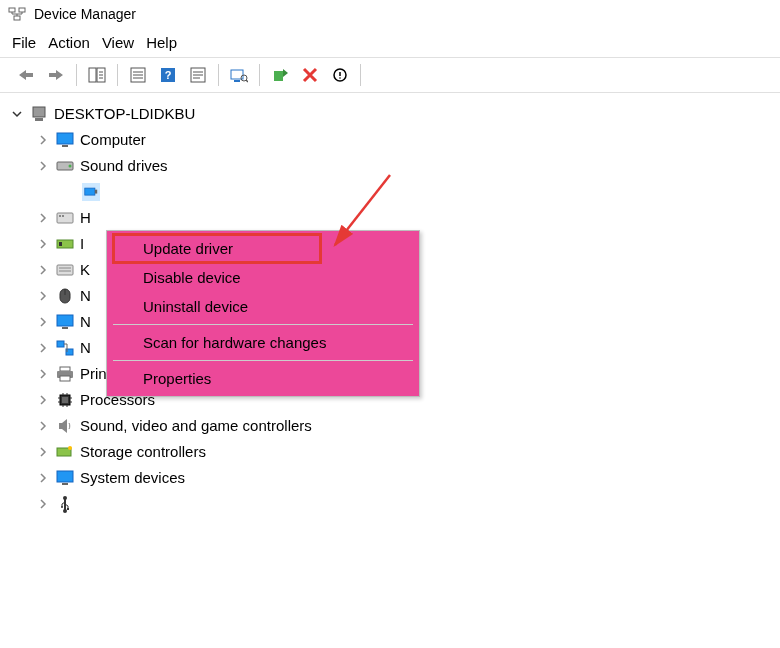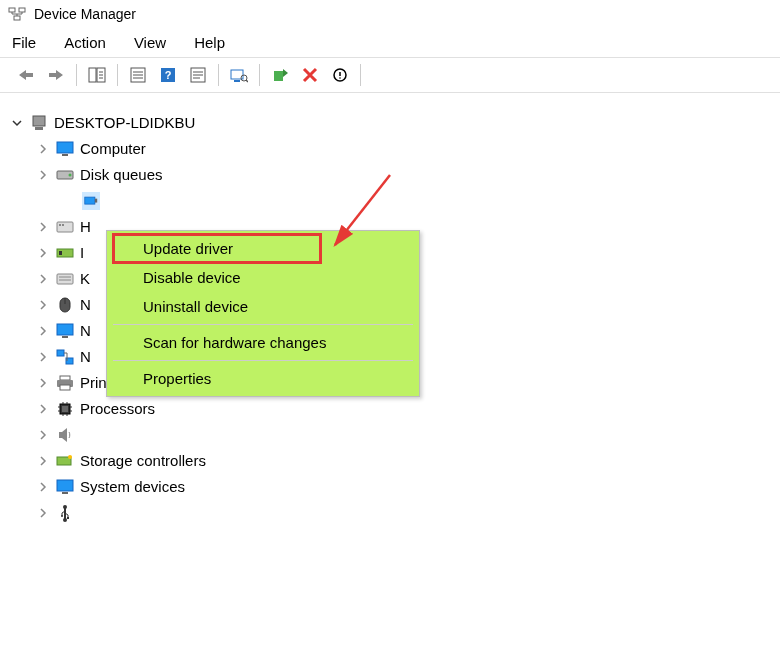--- a/index.html
+++ b/index.html
@@ -19,21 +19,21 @@
       display: flex;
       align-items: center;
       padding: 5px 8px;
       gap: 8px;
       text-align: right;
     }
     .titlebar .icon { width: 18px; height: 18px; }
     .titlebar-title { font-size: 14px; }
     .menubar {
       display: flex;
-      gap: 28px;
+      gap: 12px;
       padding: 6px 12px;
       font-size: 15px;
     }
     .menubar span { cursor: default; }
     .toolbar {
       display: flex;
       align-items: center;
       padding: 4px 12px;
       border-top: 1px solid #e0e0e0;
       border-bottom: 1px solid #e0e0e0;
@@ -68,42 +68,42 @@
     }
     .chev {
       width: 14px;
       height: 14px;
       display: flex;
       align-items: center;
       justify-content: center;
       color: #555;
       flex-shrink: 0;
     }
-    .indent0 { padding-left: 4px; margin-top: 9px; }
+    .indent0 { padding-left: 4px; }
     .indent1 { padding-left: 30px; }
     .indent2 { padding-left: 56px; }
     .ticon {
       width: 18px;
       height: 18px;
       flex-shrink: 0;
       display: flex;
       align-items: center;
       justify-content: center;
     }
     .label { font-size: 15px; }
     .selected {
       background: #cde8ff;
       padding: 1px 2px;
     }
     .context-menu {
       position: absolute;
       left: 106px;
       top: 230px;
       width: 314px;
-      background: #bef264;
+      background: #ec4899;
       border: 1px solid #bdbdbd;
       box-shadow: 2px 2px 4px rgba(0,0,0,0.2);
       padding: 3px 0;
       z-index: 10;
     }
     .cm-item {
       padding: 6px 12px 6px 36px;
       font-size: 15px;
       cursor: default;
     }
@@ -259,21 +259,21 @@
         <svg width="10" height="10" viewBox="0 0 10 10">
           <path d="M3 1l4 4-4 4" stroke="#888" fill="none" stroke-width="1.5"></path>
         </svg>
       </span>
     <span class="ticon">
         <svg width="18" height="14" viewBox="0 0 18 14">
           <rect x="1" y="3" width="16" height="8" rx="1" fill="#bbb" stroke="#666"></rect>
           <circle cx="14" cy="7" r="1.5" fill="#4caf50"></circle>
         </svg>
       </span>
-    <span class="label">Disk queues</span>
+    <span class="label">Sound drives</span>
   </div>
 
 
   <div class="tree-row indent2">
     <span class="chev"></span>
     <span class="ticon selected">
         <svg width="18" height="16" viewBox="0 0 18 16">
           <rect x="1" y="3" width="13" height="9" fill="#2196f3" stroke="#1565c0"></rect>
           <rect x="14" y="5" width="3" height="5" fill="#666"></rect>
         </svg>
@@ -419,20 +419,21 @@
         <svg width="10" height="10" viewBox="0 0 10 10">
           <path d="M3 1l4 4-4 4" stroke="#888" fill="none" stroke-width="1.5"></path>
         </svg>
       </span>
     <span class="ticon">
         <svg width="16" height="16" viewBox="0 0 16 16">
           <path d="M2 5v6h3l5 4V1L5 5z" fill="#888"></path>
           <path d="M12 5c1 1 1 5 0 6" stroke="#888" fill="none"></path>
         </svg>
       </span>
+    <span class="label">Sound, video and game controllers</span>
   </div>
 
   <div class="tree-row indent1">
     <span class="chev">
         <svg width="10" height="10" viewBox="0 0 10 10">
           <path d="M3 1l4 4-4 4" stroke="#888" fill="none" stroke-width="1.5"></path>
         </svg>
       </span>
     <span class="ticon">
         <svg width="18" height="14" viewBox="0 0 18 14">

